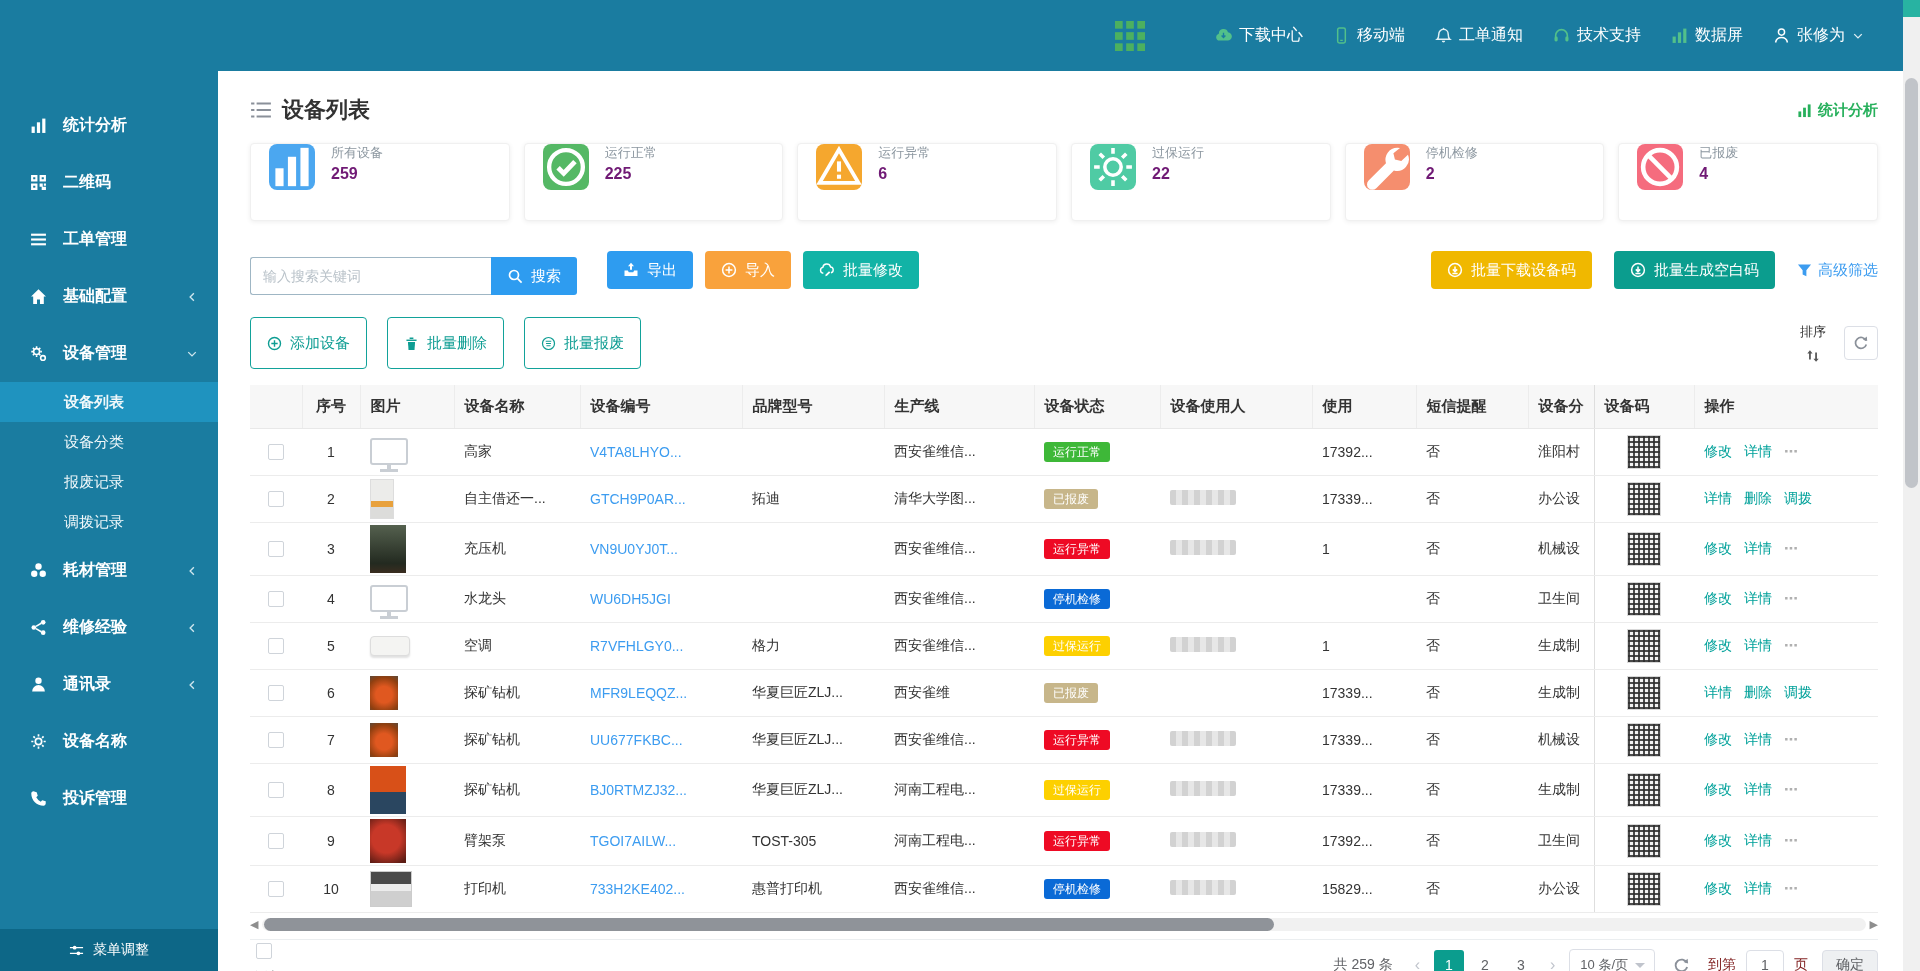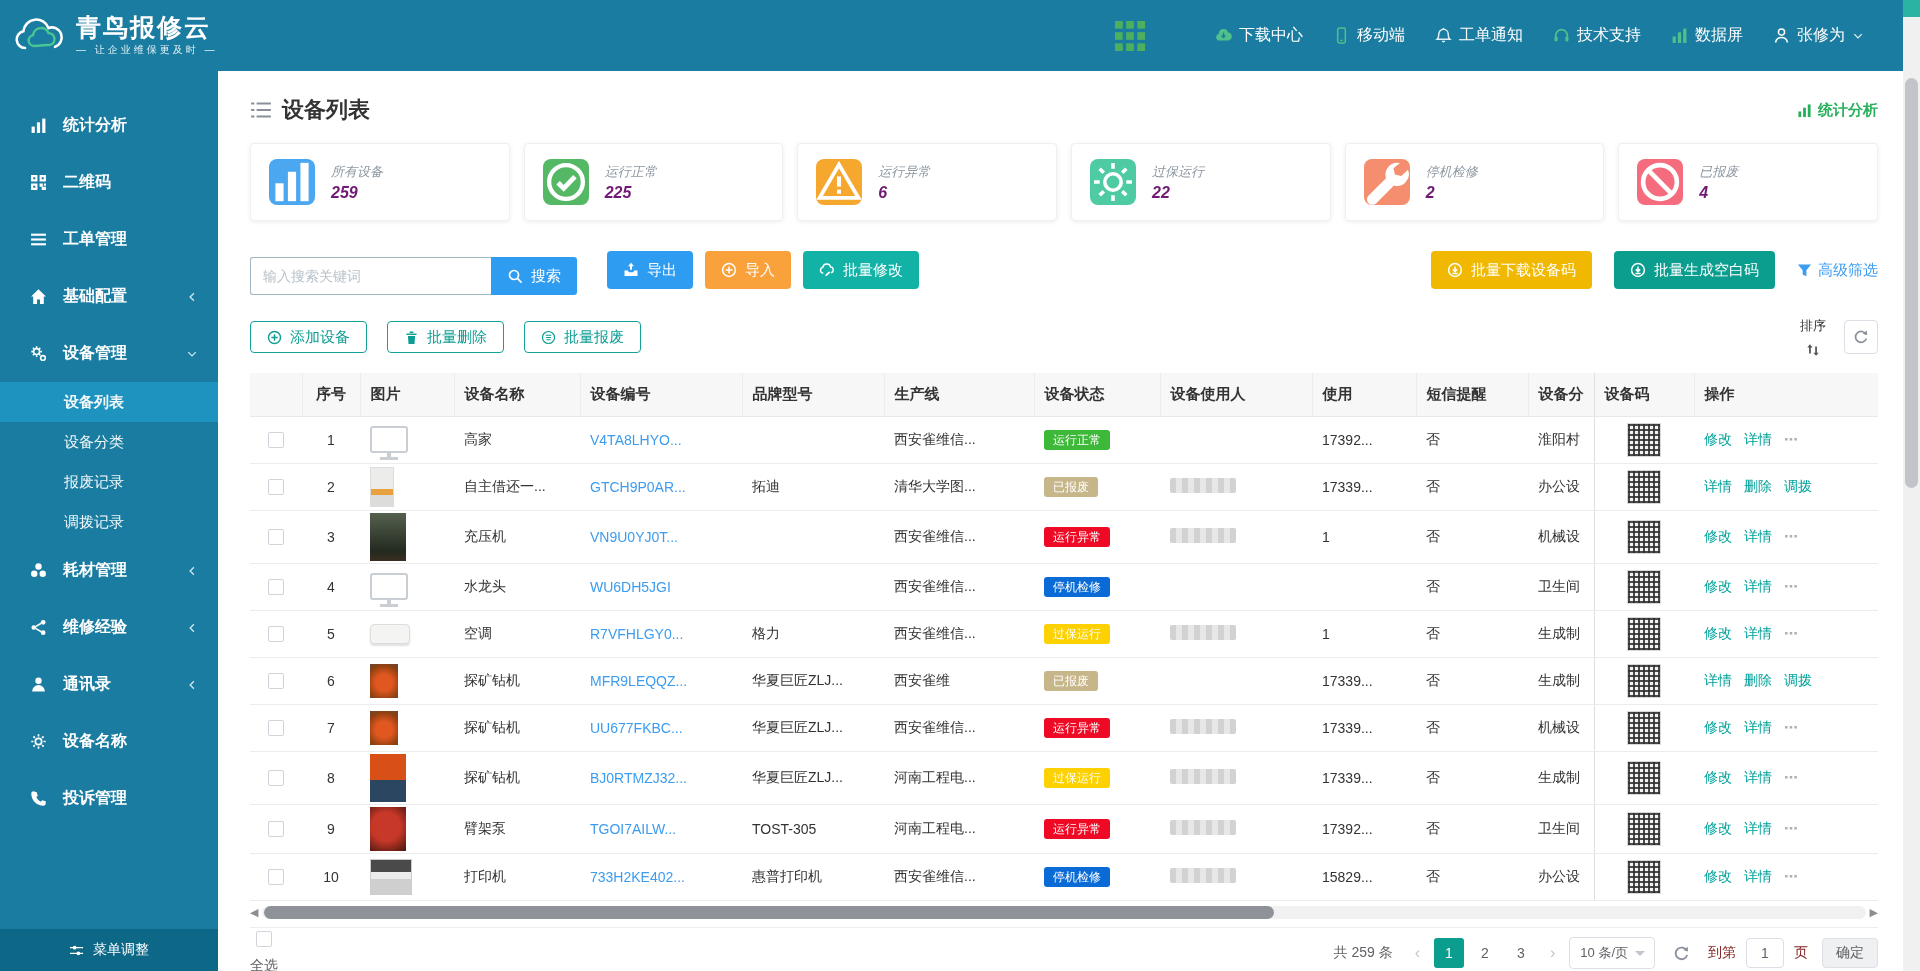--- a/index.html
+++ b/index.html
@@ -46,21 +46,21 @@
   .title-row { margin-top:24px; display:flex; align-items:center; }
   .title-row .t-ico { font-size:22px; margin-right:10px; color:#8a9099; }
   .page-title { font-size:22px; font-weight:bold; color:#333; }
   .stats-link { margin-left:auto; display:flex; align-items:center; gap:6px; color:#27b05c;
     font-size:15px; font-weight:bold; cursor:pointer; }
   .stats-link .ico { font-size:15px; }
 
   
   .cards { display:flex; gap:14px; margin-top:18px; }
   .card { flex:1; height:78px; background:#fff; border:1px solid #f0f0f0; border-radius:4px;
-    box-shadow:0 1px 5px rgba(0,0,0,.07); display:flex; align-items:center; padding-left:18px; gap:16px;font-style:italic; }
+    box-shadow:0 1px 5px rgba(0,0,0,.07); display:flex; padding-left:18px; gap:16px; }
   .card-ico { width:46px; height:46px; border-radius:8px; display:flex; align-items:center;
     justify-content:center; font-size:22px; color:#fff; flex:0 0 auto; }
   .card-label { font-size:13px; color:#8c97a0; }
   .card-value { font-size:16px; font-weight:bold; color:#701a75; margin-top:3px; }
 
   
   .toolbar { display:flex; align-items:center; margin-top:24px; }
   .search-wrap { display:flex;margin-top:12px; }
   .search-input { width:241px; height:38px; border:1px solid #9fb6c4; border-right:none;
     border-radius:3px 0 0 3px; padding:0 12px; font-size:14px; color:#333; outline:none; }
@@ -74,21 +74,21 @@
   .btn-import { background:#f9a23c; margin-left:12px; }
   .btn-batch-edit { background:#12b3a6; margin-left:12px; }
   .tb-right { margin-left:auto; display:flex; align-items:center; gap:22px; }
   .btn-dl { background:#f0b800; }
   .btn-gen { background:#0b9d8e; }
   .adv-filter { display:flex; align-items:center; gap:6px; color:#3c9cf0; font-size:15px; cursor:pointer; }
   .adv-filter .ico { font-size:15px; }
 
   
   .actions-row { display:flex; align-items:center; margin-top:22px; }
-  .btn-outline { height:32px; background:#fff; border:1px solid #12a29a; color:#0e9d93;
+  .btn-outline { height:52px; background:#fff; border:1px solid #12a29a; color:#0e9d93;
     border-radius:4px; font-size:15px; display:inline-flex; align-items:center; gap:8px;
     padding:0 16px; cursor:pointer; margin-right:20px; font-family:inherit;text-align:right; }
   .btn-outline .ico { font-size:15px; }
   .ar-right { margin-left:auto; display:flex; align-items:center; gap:18px; }
   .sort-lbl { display:flex; align-items:center; gap:8px; font-size:13px; color:#333; cursor:pointer;flex-direction:column; }
   .sort-lbl .ico { font-size:14px; color:#555; }
   .refresh-box { width:34px; height:34px; border:1px solid #dcdfe6; border-radius:4px;
     display:flex; align-items:center; justify-content:center; color:#8a9099; font-size:16px; cursor:pointer; background:#fff; }
 
   
@@ -153,32 +153,20 @@
 
   
   .vscroll { position:fixed; right:0; top:0; width:17px; height:971px; background:#f0f0f0; z-index:40; }
   .vs-top { height:17px; background:#28b3a2; }
   .vs-thumb { position:absolute; left:2px; right:2px; top:78px; height:410px; background:#c1c4c9; border-radius:7px; }
 </style>
 </head>
 <body>
 
 <header class="topbar">
-  <div class="logo">
-    <span class="logo-cloud ico">
-      <svg viewBox="0 0 52 40">
-        <path d="M11 32a8.5 8.5 0 0 1-1.6-16.8A13 13 0 0 1 34.5 12 9.5 9.5 0 0 1 41 30.8" fill="none" stroke="#fff" stroke-width="2.6" stroke-linecap="round"></path>
-        <path d="M20 30a5.5 5.5 0 0 1-.9-10.9 8 8 0 0 1 15.4-2 6 6 0 0 1 2.1 11.6z" fill="none" stroke="#49c692" stroke-width="2.4" stroke-linecap="round"></path>
-      </svg>
-    </span>
-    <div class="logo-text">
-      <div class="logo-title">青鸟报修云</div>
-      <div class="logo-tag">— 让企业维保更及时 —</div>
-    </div>
-  </div>
   <nav class="topnav">
     <span class="grid-btn ico">
         <svg viewBox="0 0 18 18" fill="currentColor">
           <rect x="0" y="0" width="4.6" height="4.6"></rect>
           <rect x="6.7" y="0" width="4.6" height="4.6"></rect>
           <rect x="13.4" y="0" width="4.6" height="4.6"></rect>
           <rect x="0" y="6.7" width="4.6" height="4.6"></rect>
           <rect x="6.7" y="6.7" width="4.6" height="4.6"></rect>
           <rect x="13.4" y="6.7" width="4.6" height="4.6"></rect>
           <rect x="0" y="13.4" width="4.6" height="4.6"></rect>

